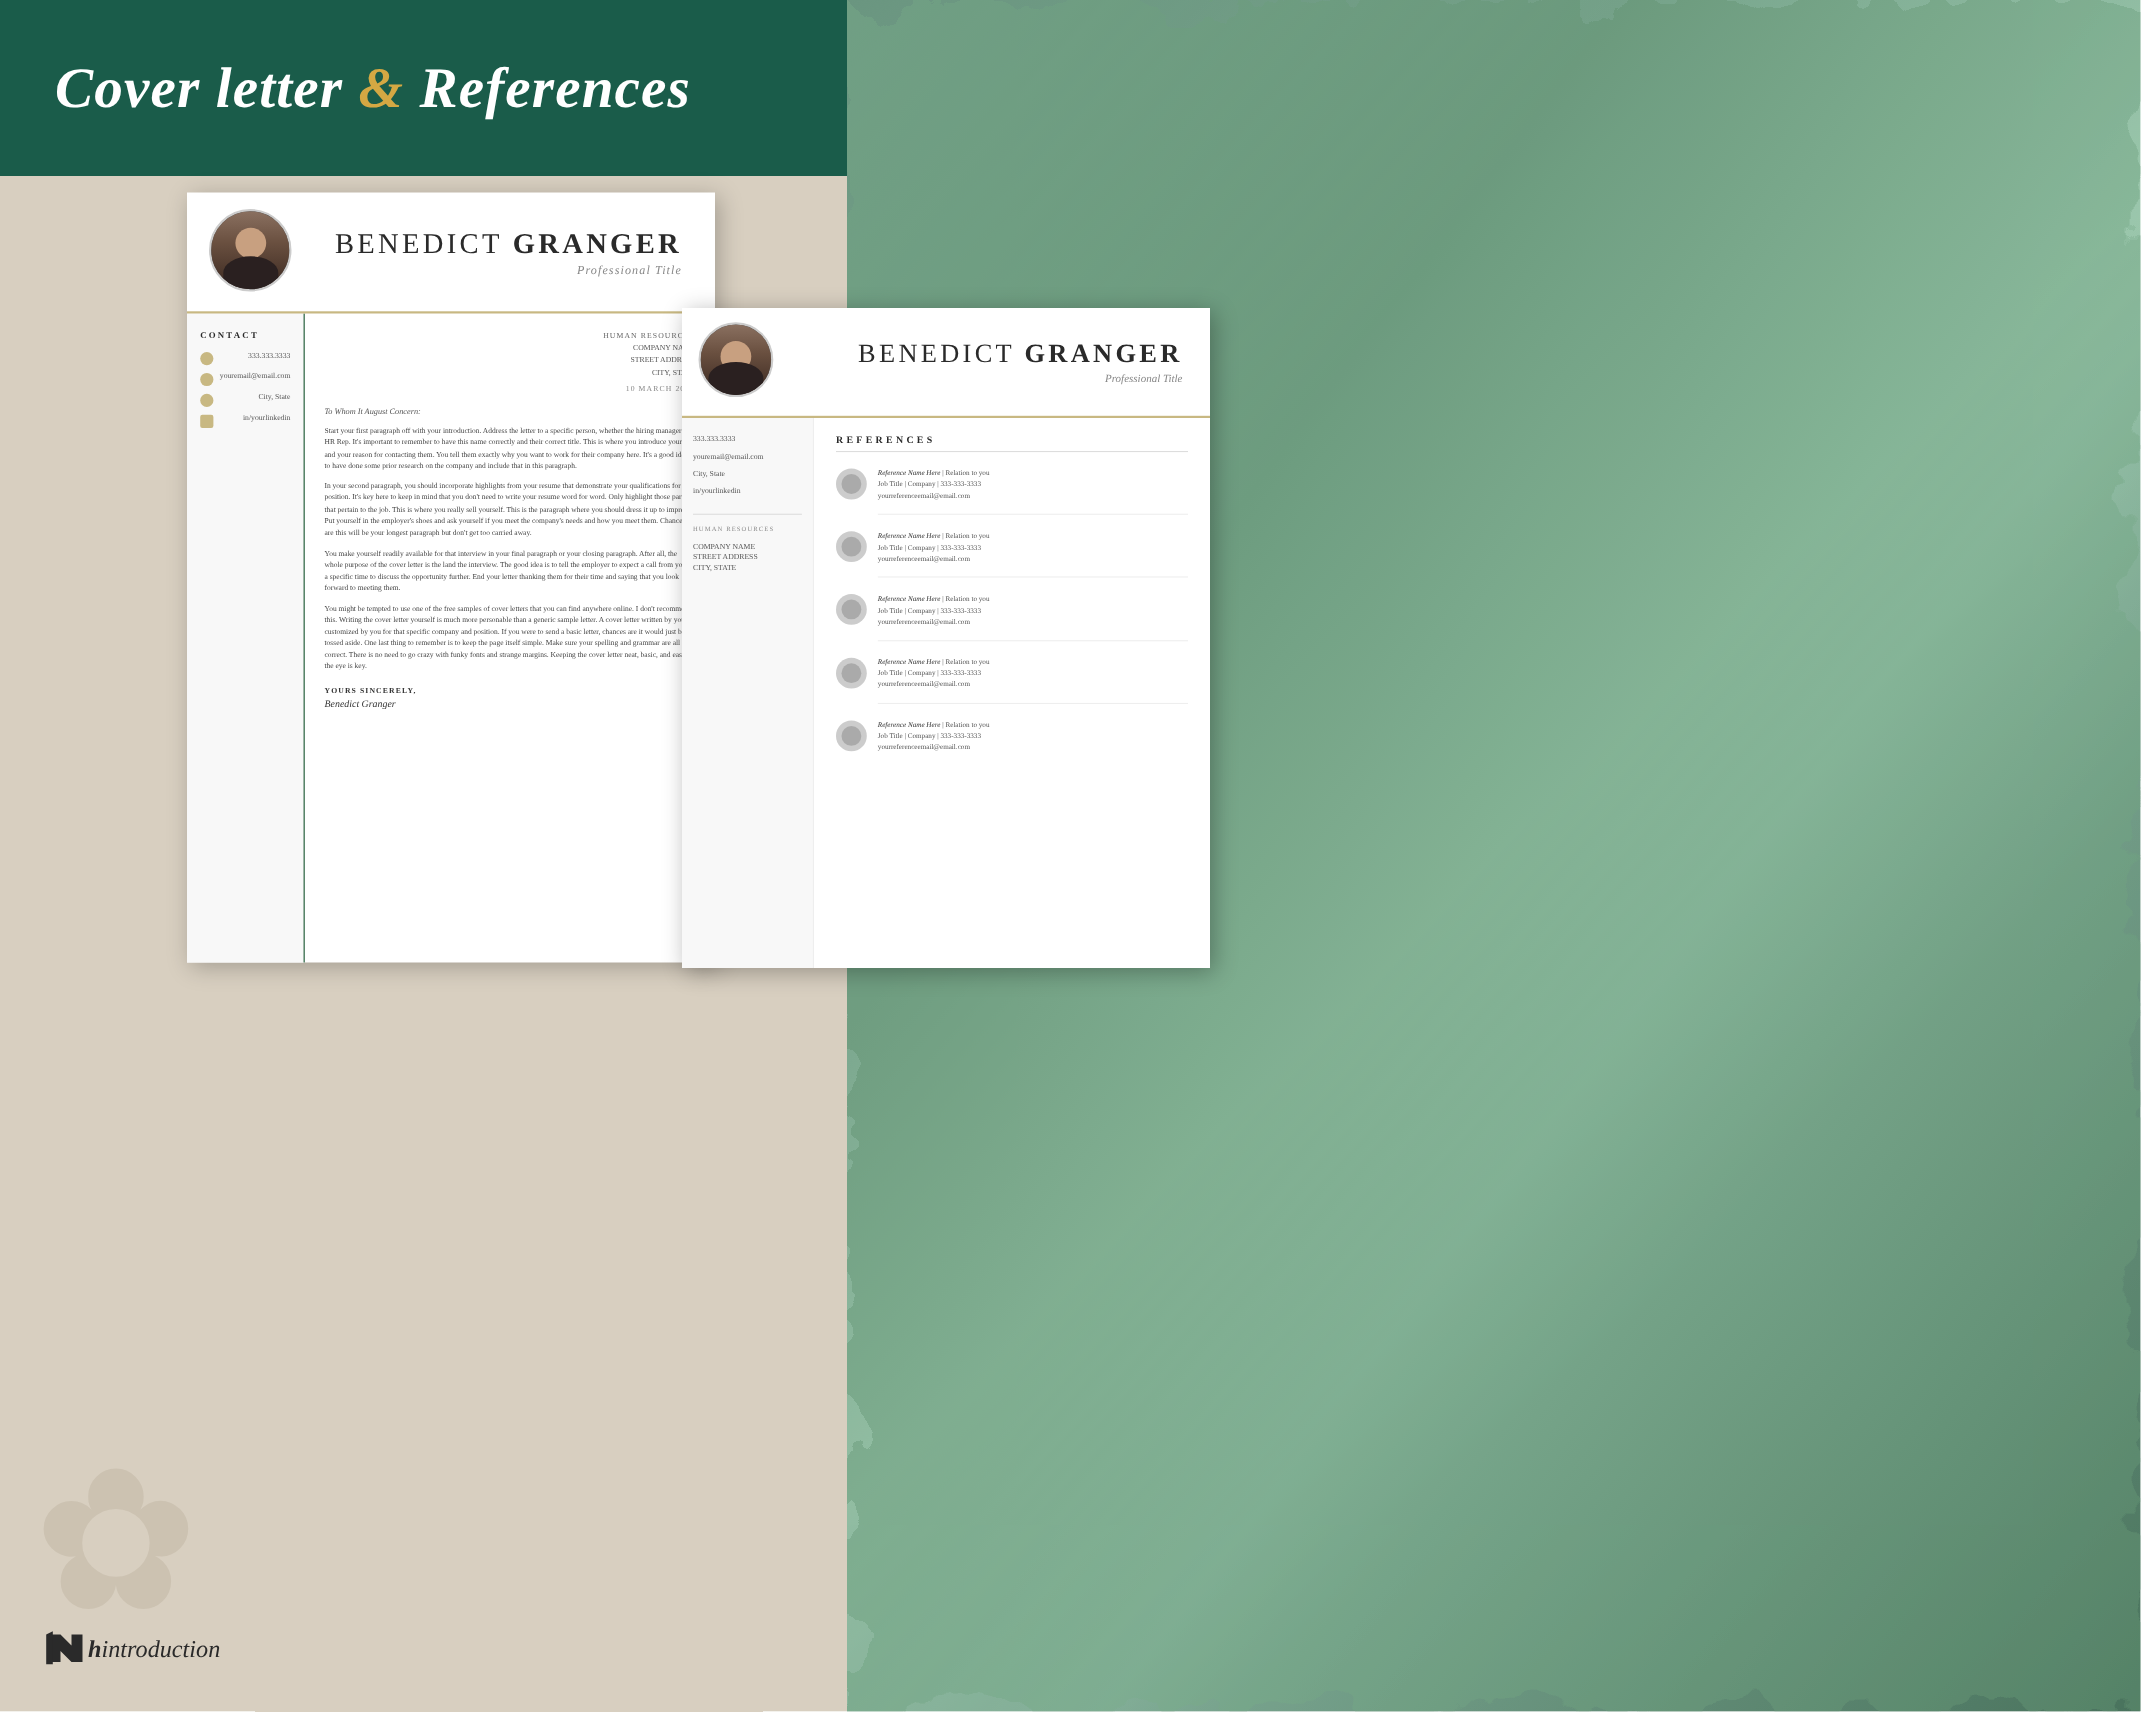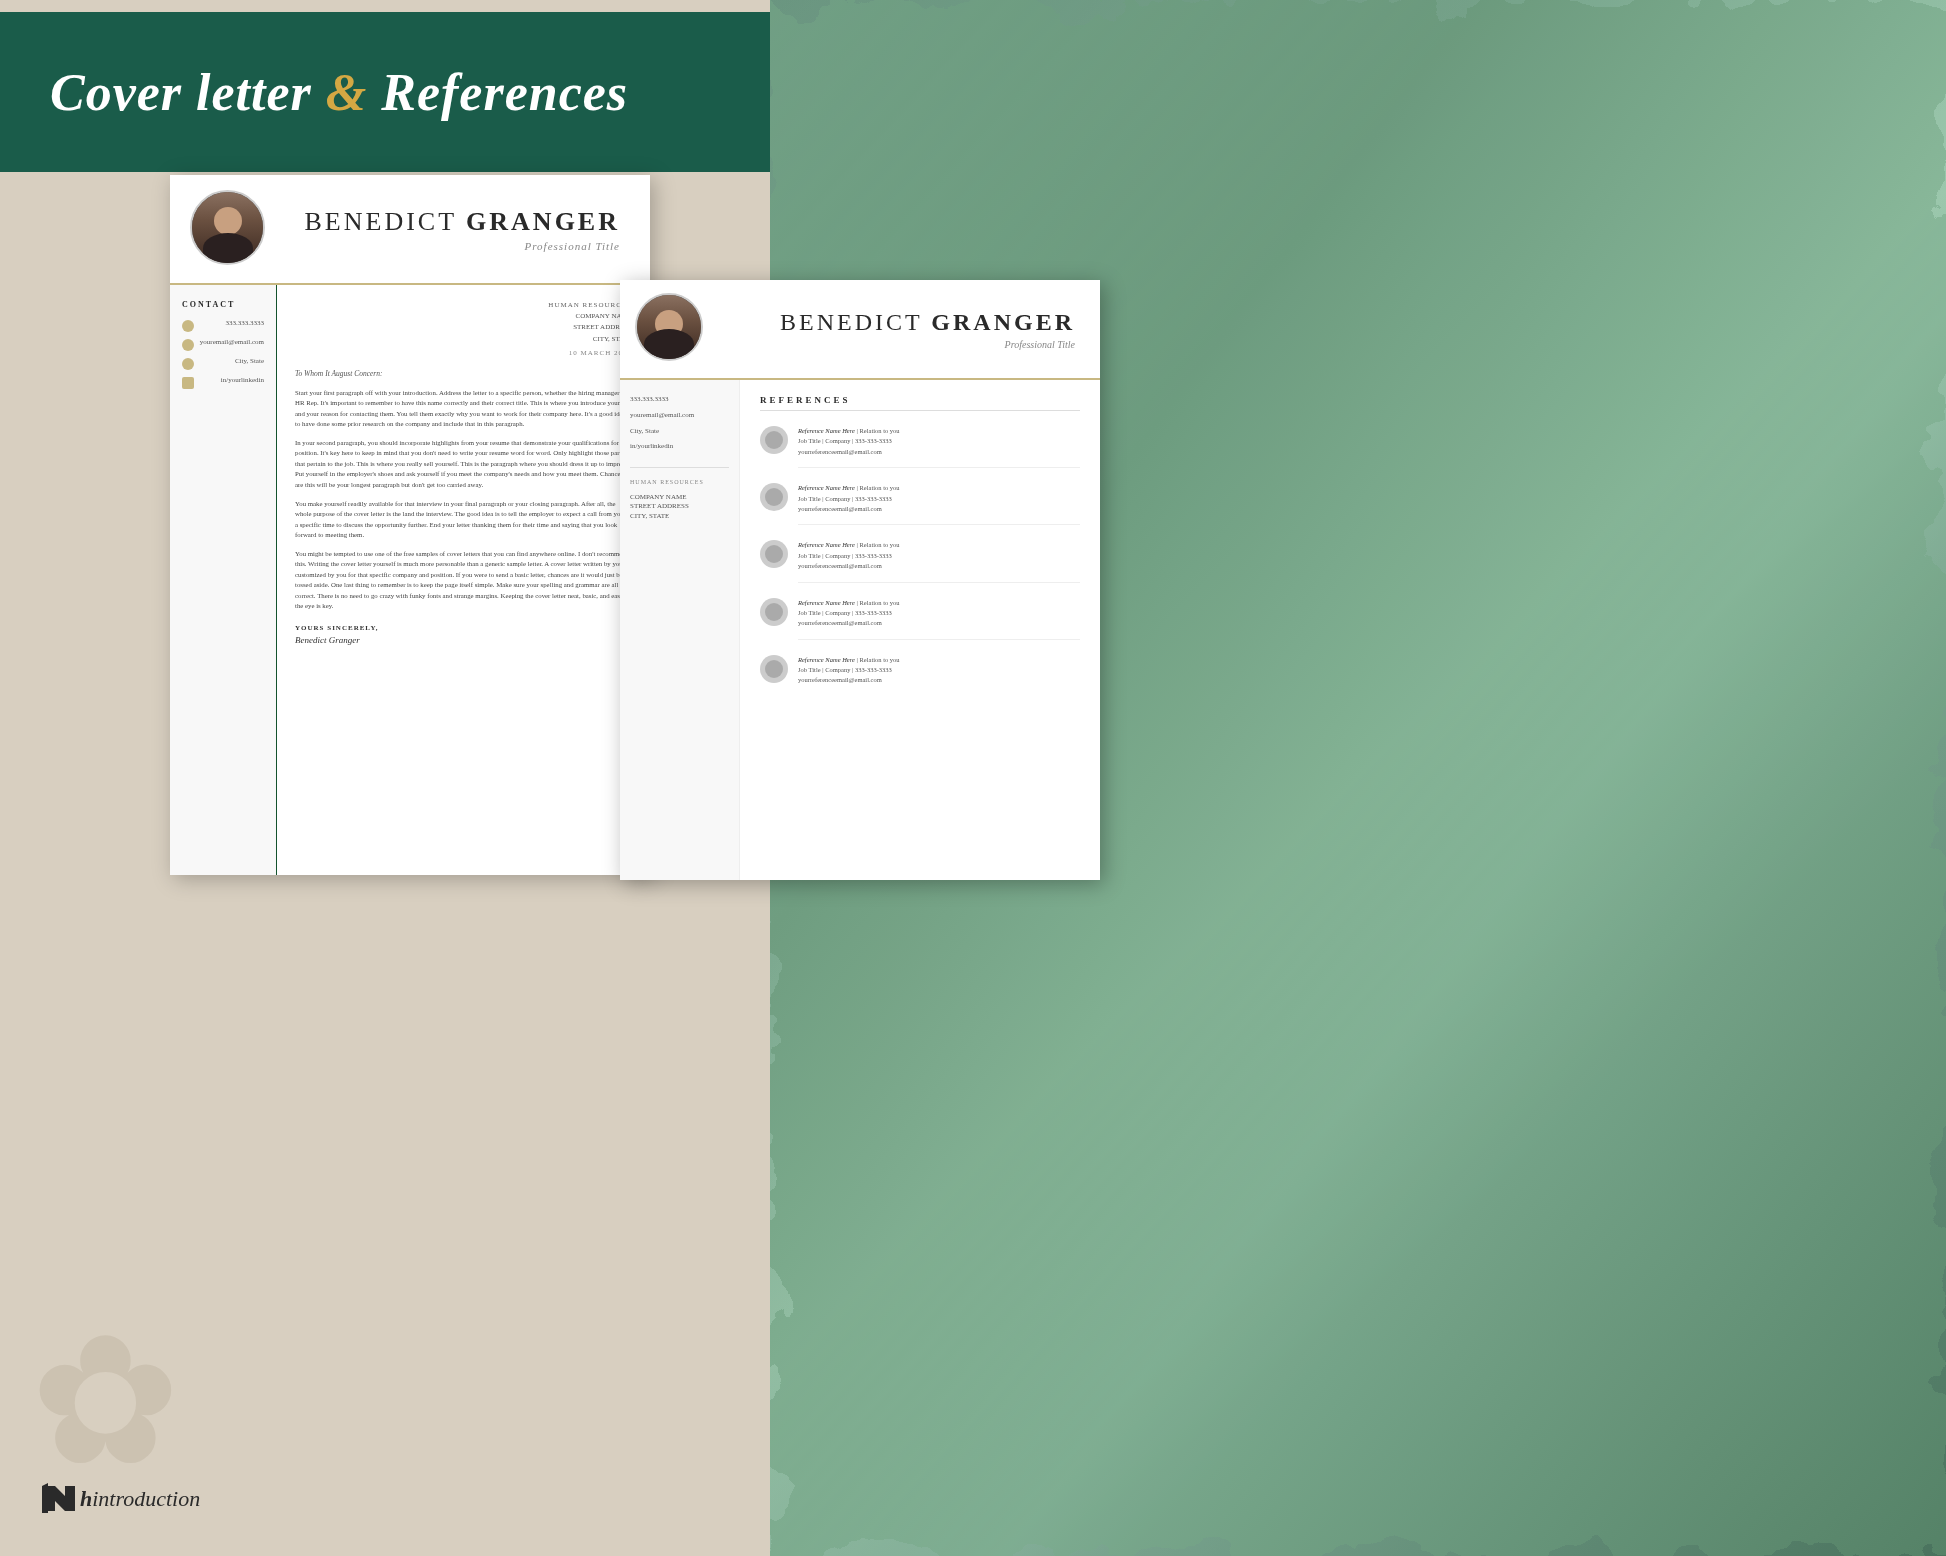--- a/index.html
+++ b/index.html
@@ -24,21 +24,21 @@
       top: 0; left: 770px;
       width: 1176px;
       height: 1556px;
       background: #7a9a8a;
       background: linear-gradient(135deg, #5a8070 0%, #8ab5a0 30%, #a0c8b0 50%, #6a9080 70%, #4a7060 100%);
     }
 
     
     .header-banner {
       position: absolute;
-      top: 12px; left: 0;
+      top: 0; left: 0;
       width: 770px;
       height: 160px;
       background: #1a5c4a;
       display: flex;
       align-items: center;
       padding-left: 50px;
     }
     .header-title {
       font-family: Georgia, serif;
       font-style: italic;

